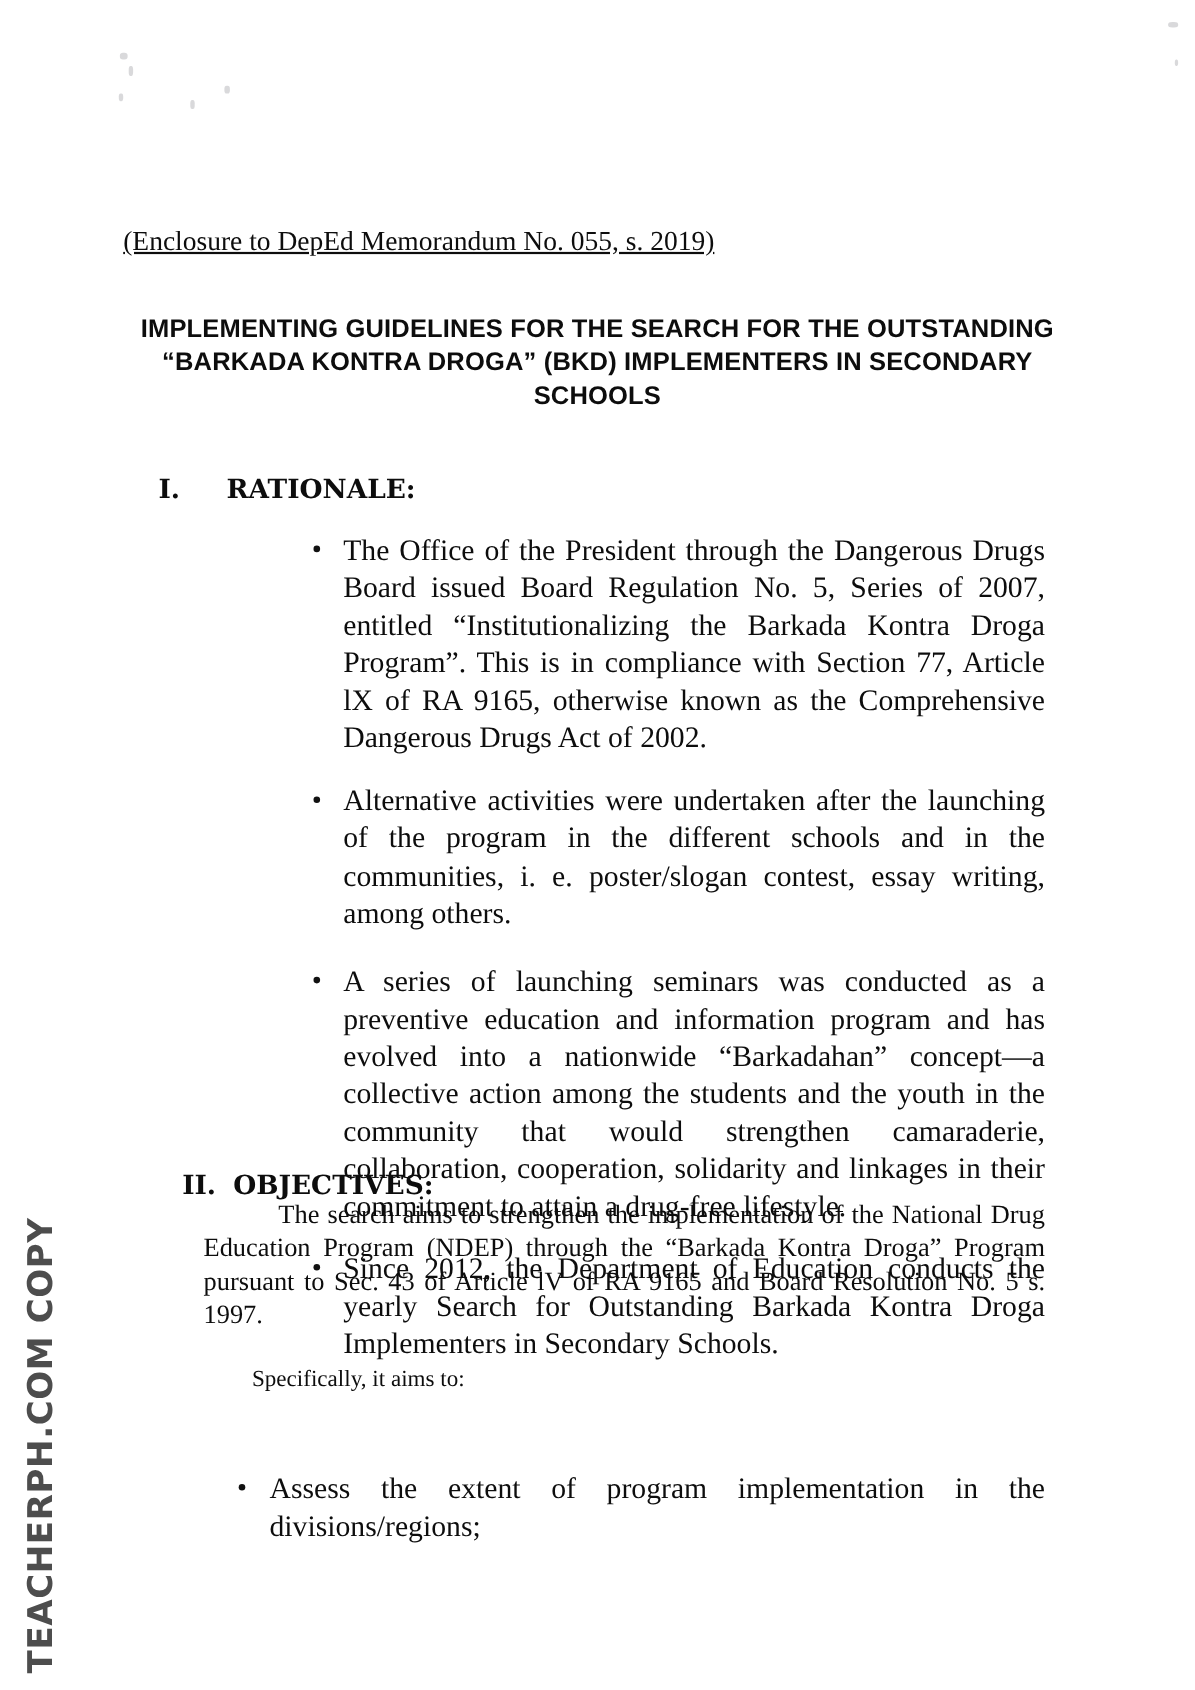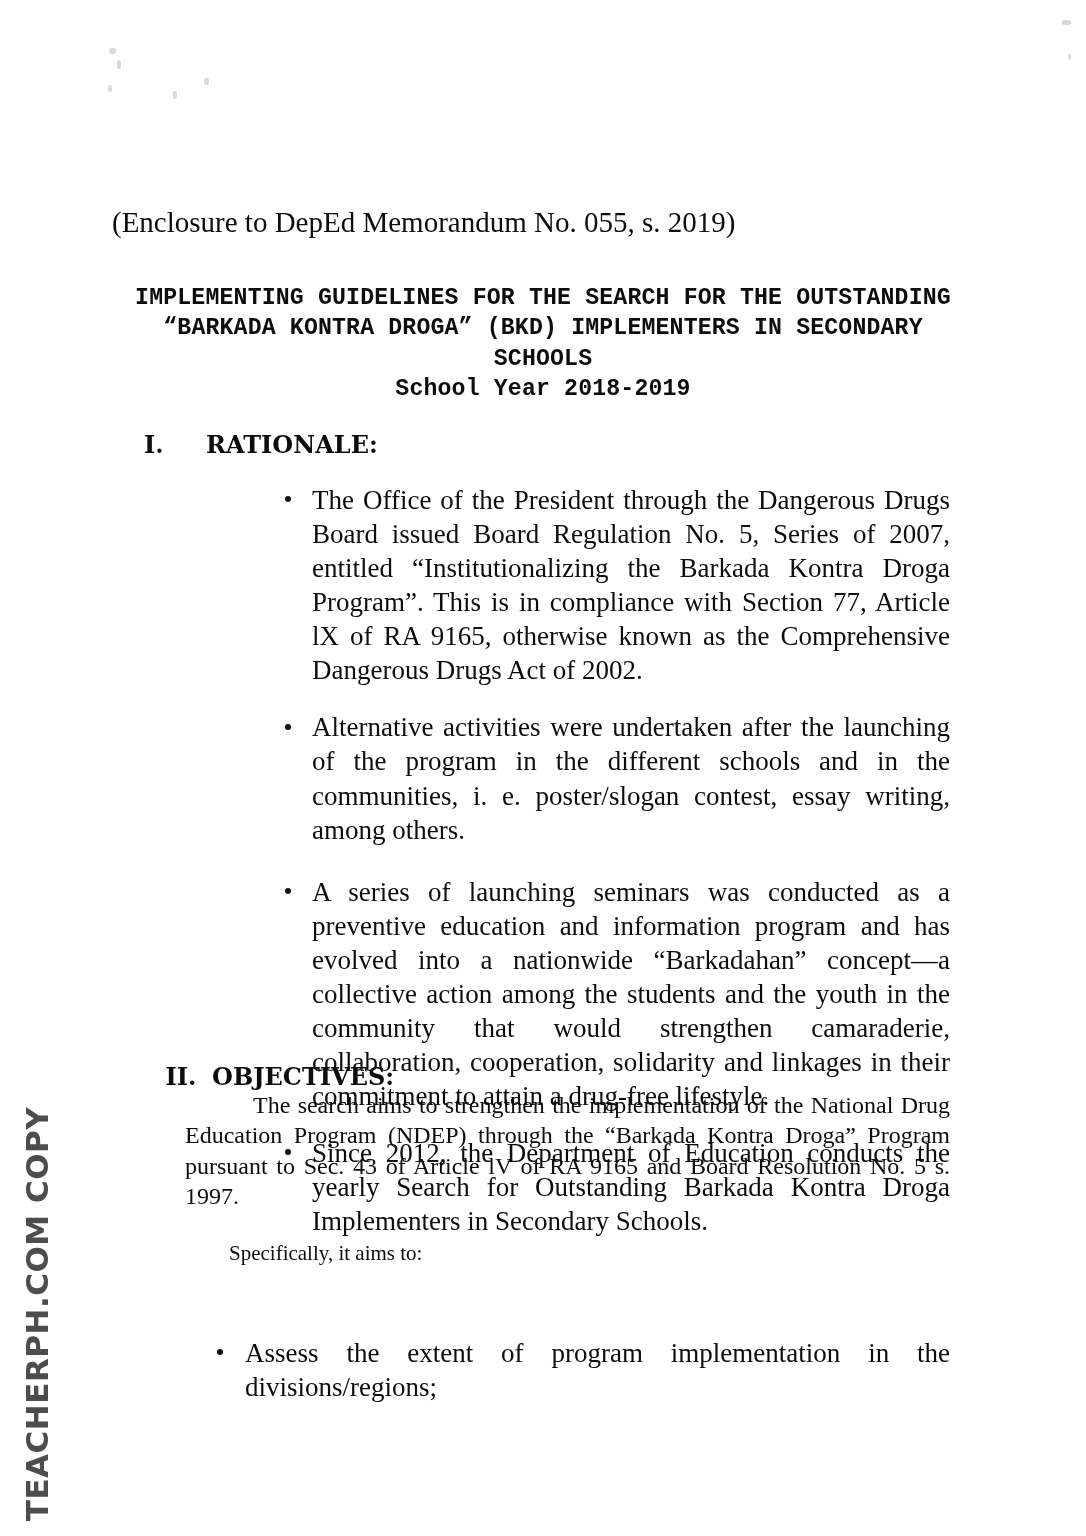--- a/index.html
+++ b/index.html
@@ -49,32 +49,33 @@
     position: absolute;
     left: 0;
     top: 0;
     width: 1086px;
   }
 
   .enclosure {
     position: absolute;
     left: 112px;
     top: 205px;
-    font-size: 29px;
+    font-size: 25px;
     line-height: 1.2;
     white-space: nowrap;
+    text-decoration: underline;
   }
 
   .doc-title {
     position: absolute;
     left: 118px;
     top: 283px;
     width: 850px;
     text-align: center;
-    font-family: Liberation Mono, monospace;
+    font-family: Liberation Sans, sans-serif;
     font-weight: 700;
     font-size: 23.2px;
     line-height: 1.31;
     letter-spacing: 0.15px;
   }
 
   .doc-title .subtitle {
     display: block;
   }
 
@@ -180,21 +181,20 @@
   <div class="speck" style="left:1068px; top:54px; width:3px; height:6px;"></div>
 
   <div class="watermark">TEACHERPH.COM COPY</div>
 
   <div class="content">
 
     <div class="enclosure">(Enclosure to DepEd Memorandum No. 055, s. 2019)</div>
 
     <div class="doc-title">
       <span>IMPLEMENTING GUIDELINES FOR THE SEARCH FOR THE OUTSTANDING “BARKADA KONTRA DROGA” (BKD) IMPLEMENTERS IN SECONDARY SCHOOLS</span>
-      <span class="subtitle">School Year 2018-2019</span>
     </div>
 
     <div class="section-head" id="sec-rationale">
       <span class="num">I.</span><span>RATIONALE:</span>
     </div>
 
     <div class="bullets">
       <div class="bullet-item">
         <span class="dot"></span>
         <span class="txt">The Office of the President through the Dangerous Drugs Board issued Board Regulation No. 5, Series of 2007, entitled “Institutionalizing the Barkada Kontra Droga Program”.  This is in compliance with Section 77, Article lX of RA 9165, otherwise known as the Comprehensive Dangerous Drugs Act of 2002.</span>

